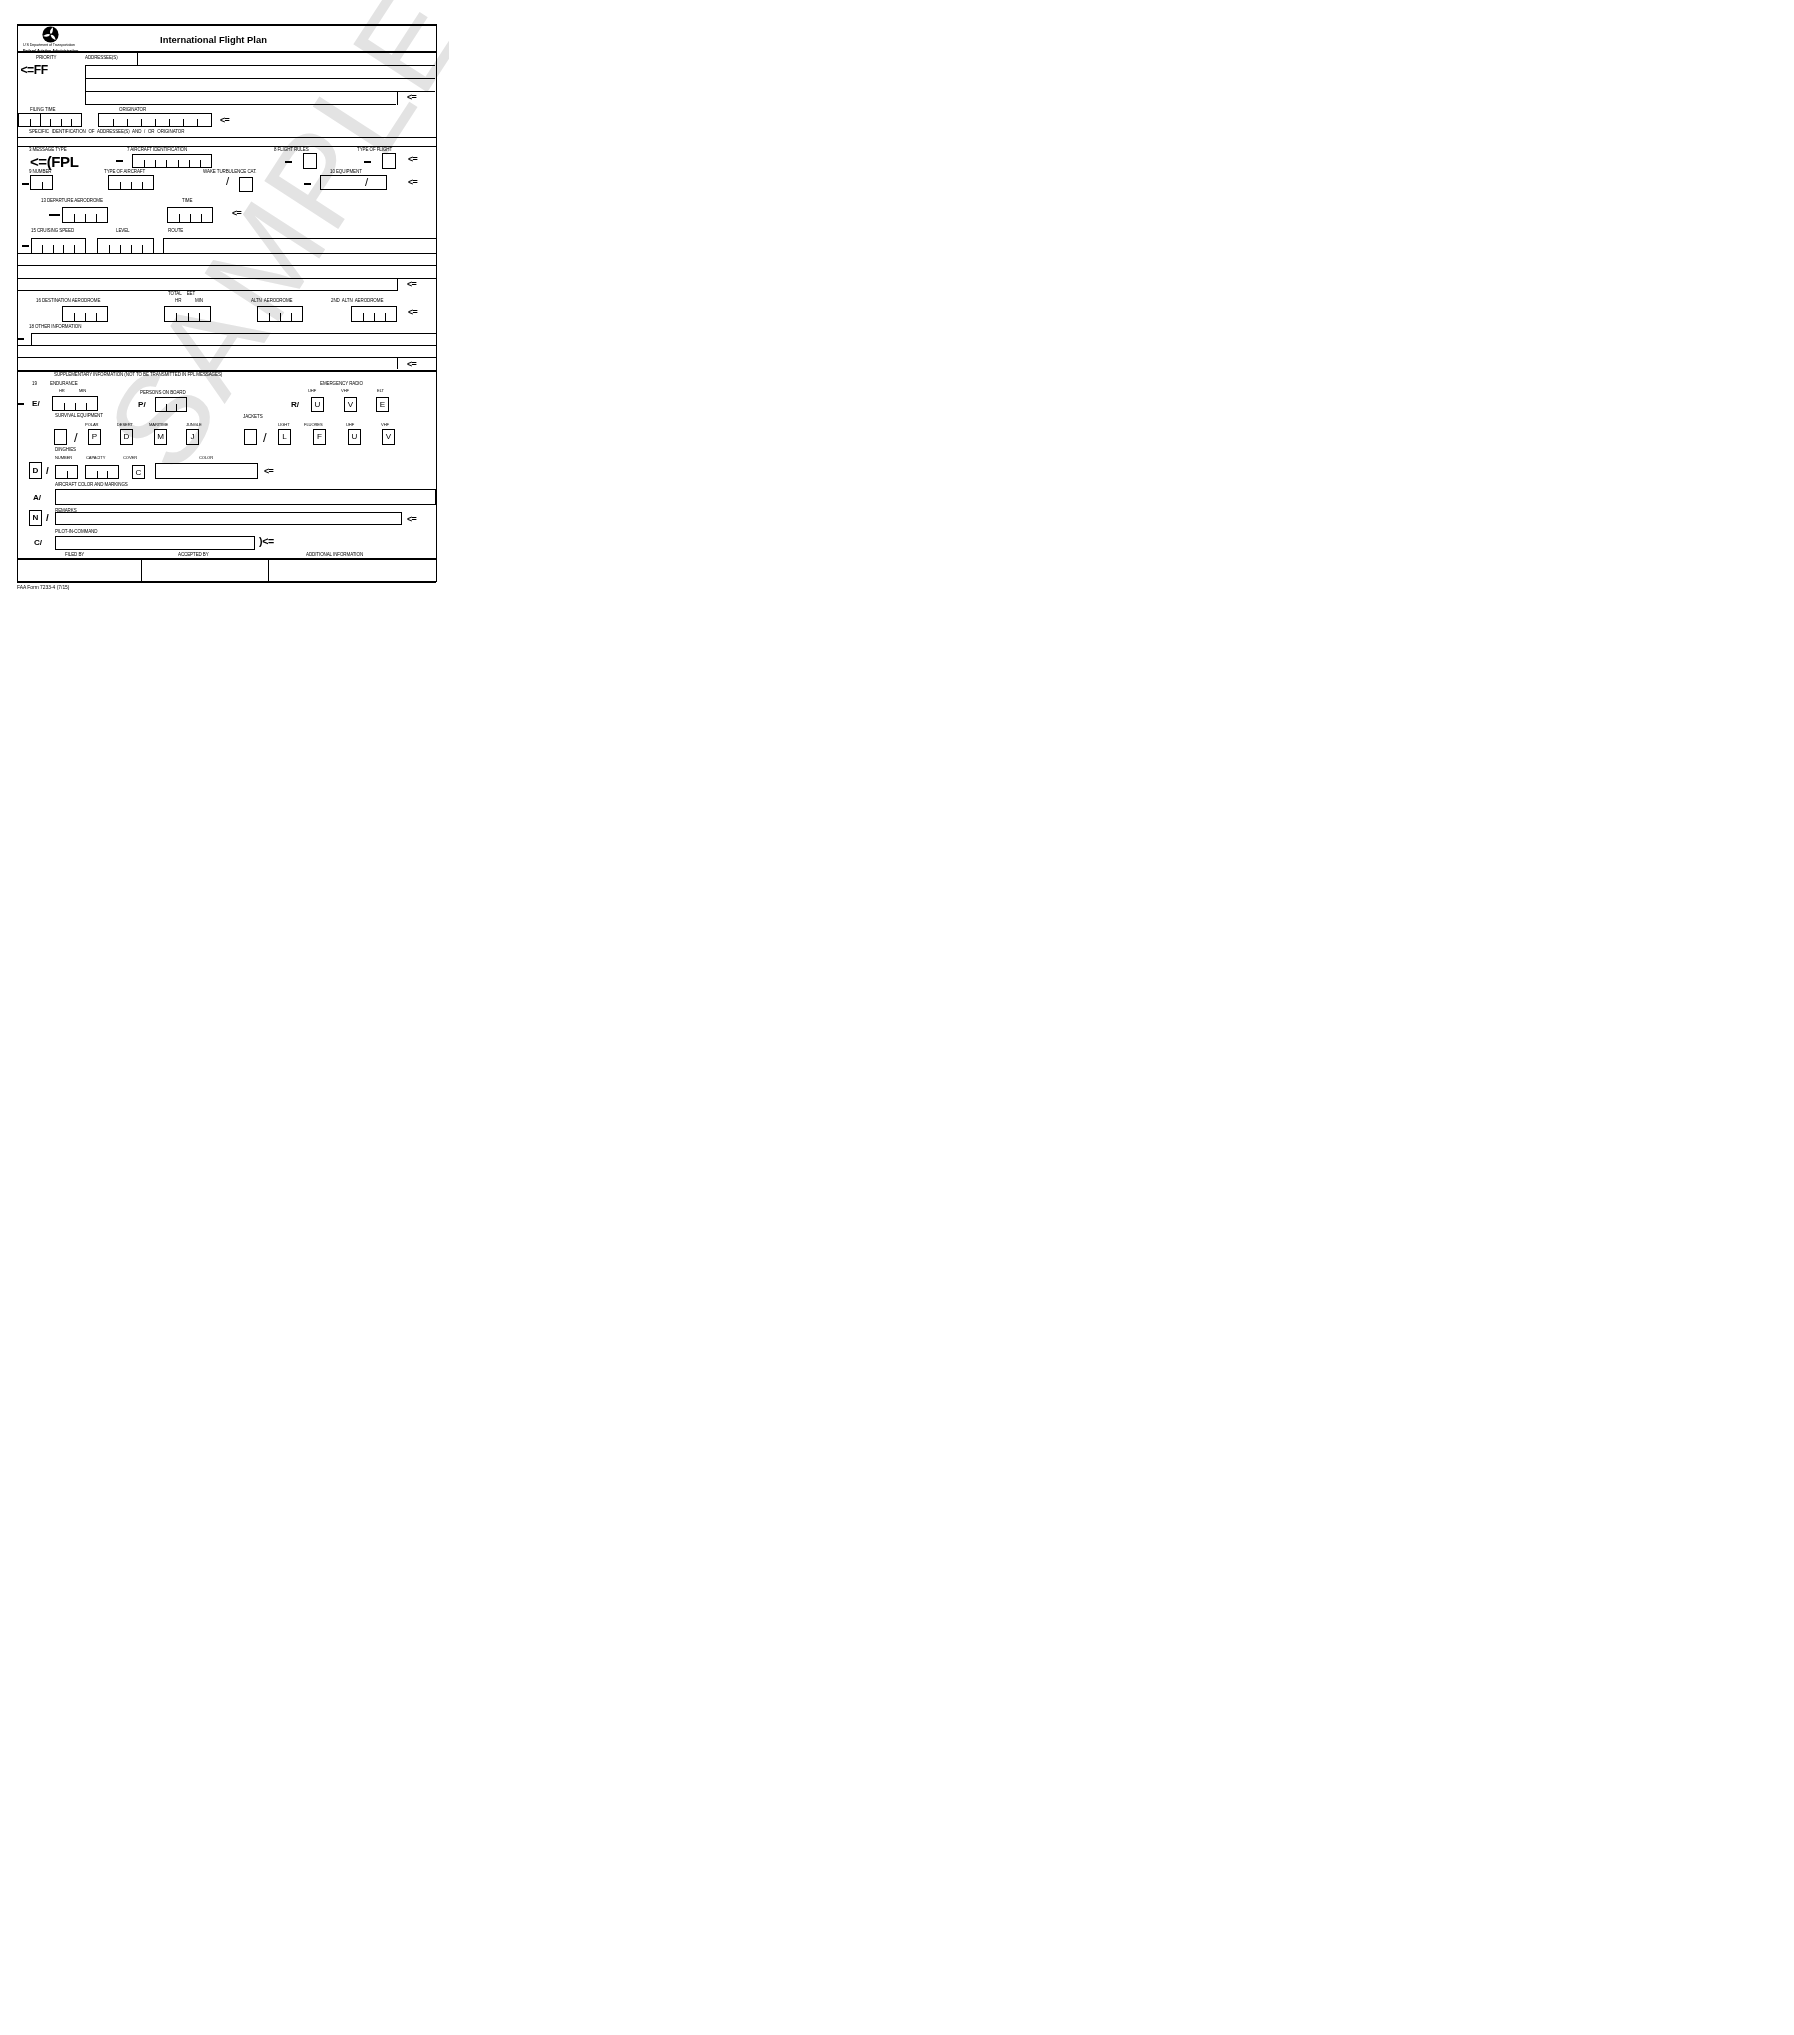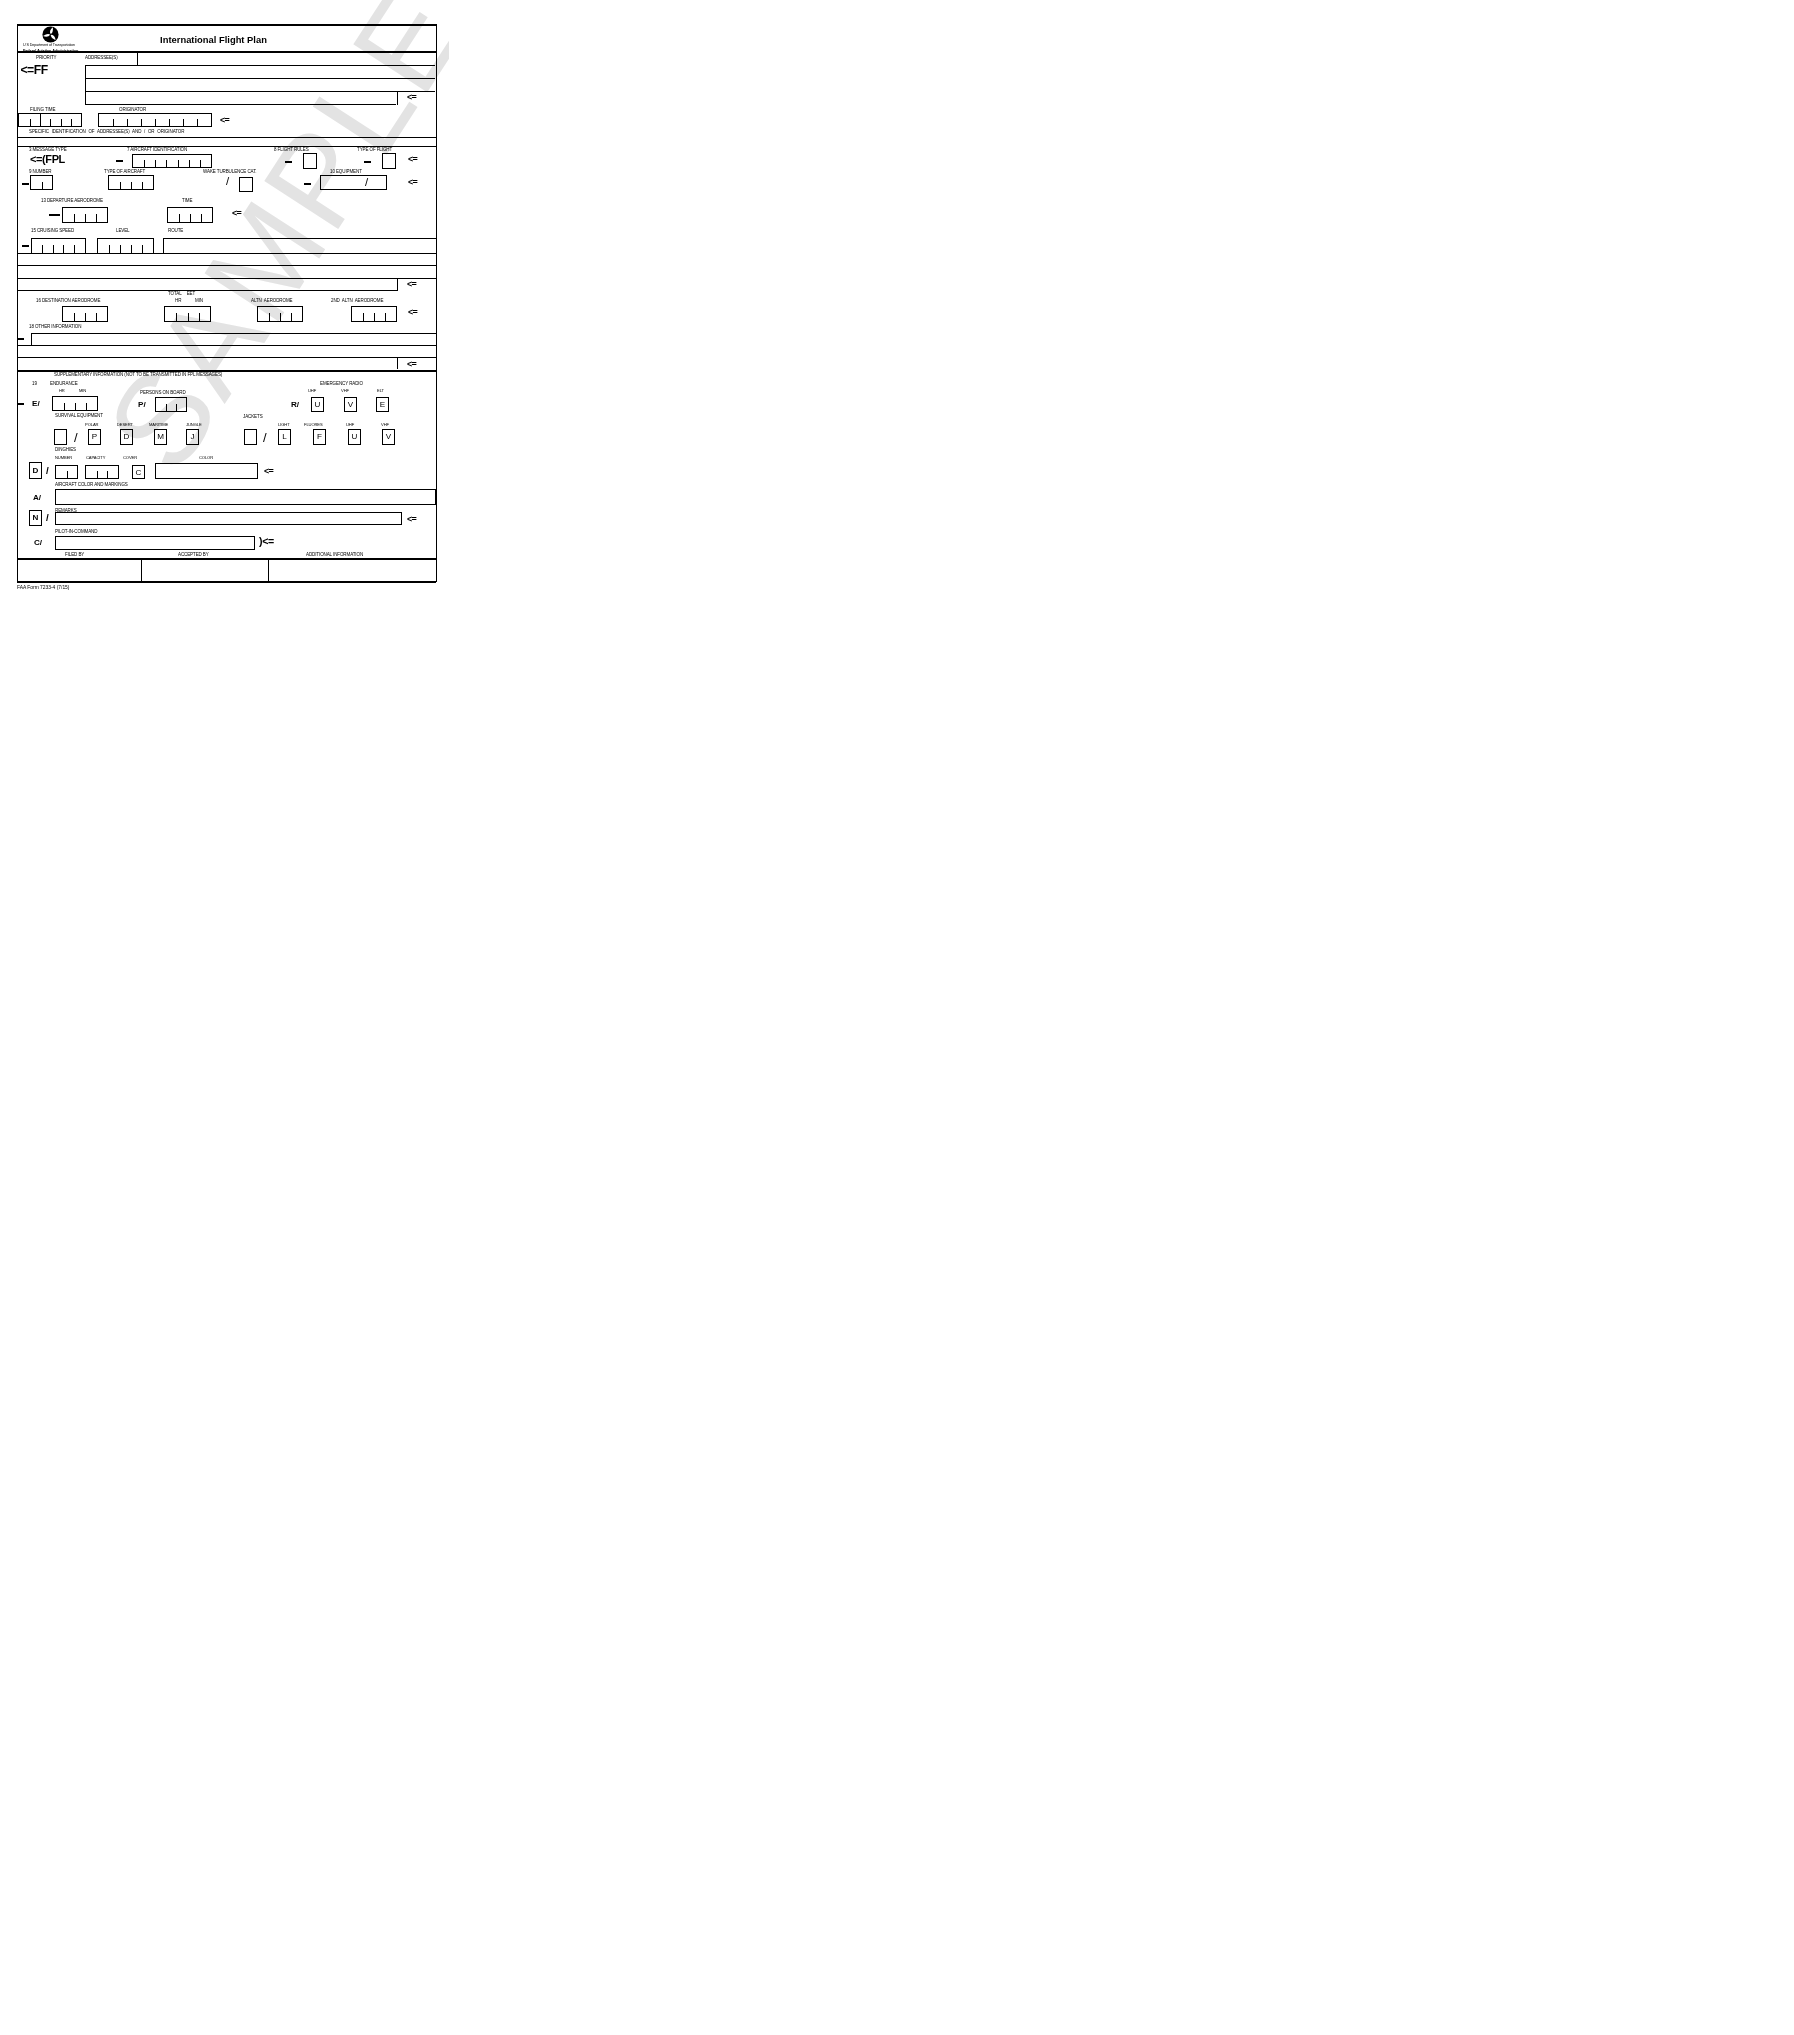--- a/index.html
+++ b/index.html
@@ -92,21 +92,21 @@
 
   <span class="lbl" style="left:29px;top:129px;word-spacing:1.6px;">SPECIFIC  IDENTIFICATION  OF  ADDRESSEE(S)  AND / OR  ORIGINATOR</span>
   <div class="hline" style="left:17px;top:137px;width:419px;"></div>
   <div class="hline" style="left:17px;top:146px;width:419px;"></div>
   <div class="cell-hit" style="left:18px;top:138px;width:418px;height:7.3px;"></div>
 
   <span class="lbl" style="left:29px;top:147px;">3 MESSAGE TYPE</span>
   <span class="lbl" style="left:127px;top:147px;">7 AIRCRAFT IDENTIFICATION</span>
   <span class="lbl" style="left:274px;top:147px;">8 FLIGHT RULES</span>
   <span class="lbl" style="left:357px;top:147px;">TYPE OF FLIGHT</span>
-  <span class="bigcode" style="left:30px;top:153px;font-size:11px;">&lt;=(FPL</span>
+  <span class="bigcode" style="left:30px;top:153px;font-size:15px;">&lt;=(FPL</span>
   <div class="dash" style="left:116px;top:160px;width:6.5px;"></div>
   <div class="cbox" style="left:132px;top:154px;width:80px;height:14px;">
       <div class="tick" style="left: 14.2857%; height: 55%;"></div>
       <div class="tick" style="left: 28.5714%; height: 55%;"></div>
       <div class="tick" style="left: 42.8571%; height: 55%;"></div>
       <div class="tick" style="left: 57.1429%; height: 55%;"></div>
       <div class="tick" style="left: 71.4286%; height: 55%;"></div>
       <div class="tick" style="left: 85.7143%; height: 55%;"></div>
     </div>
   <div class="dash" style="left:285px;top:161px;width:6.5px;"></div>

